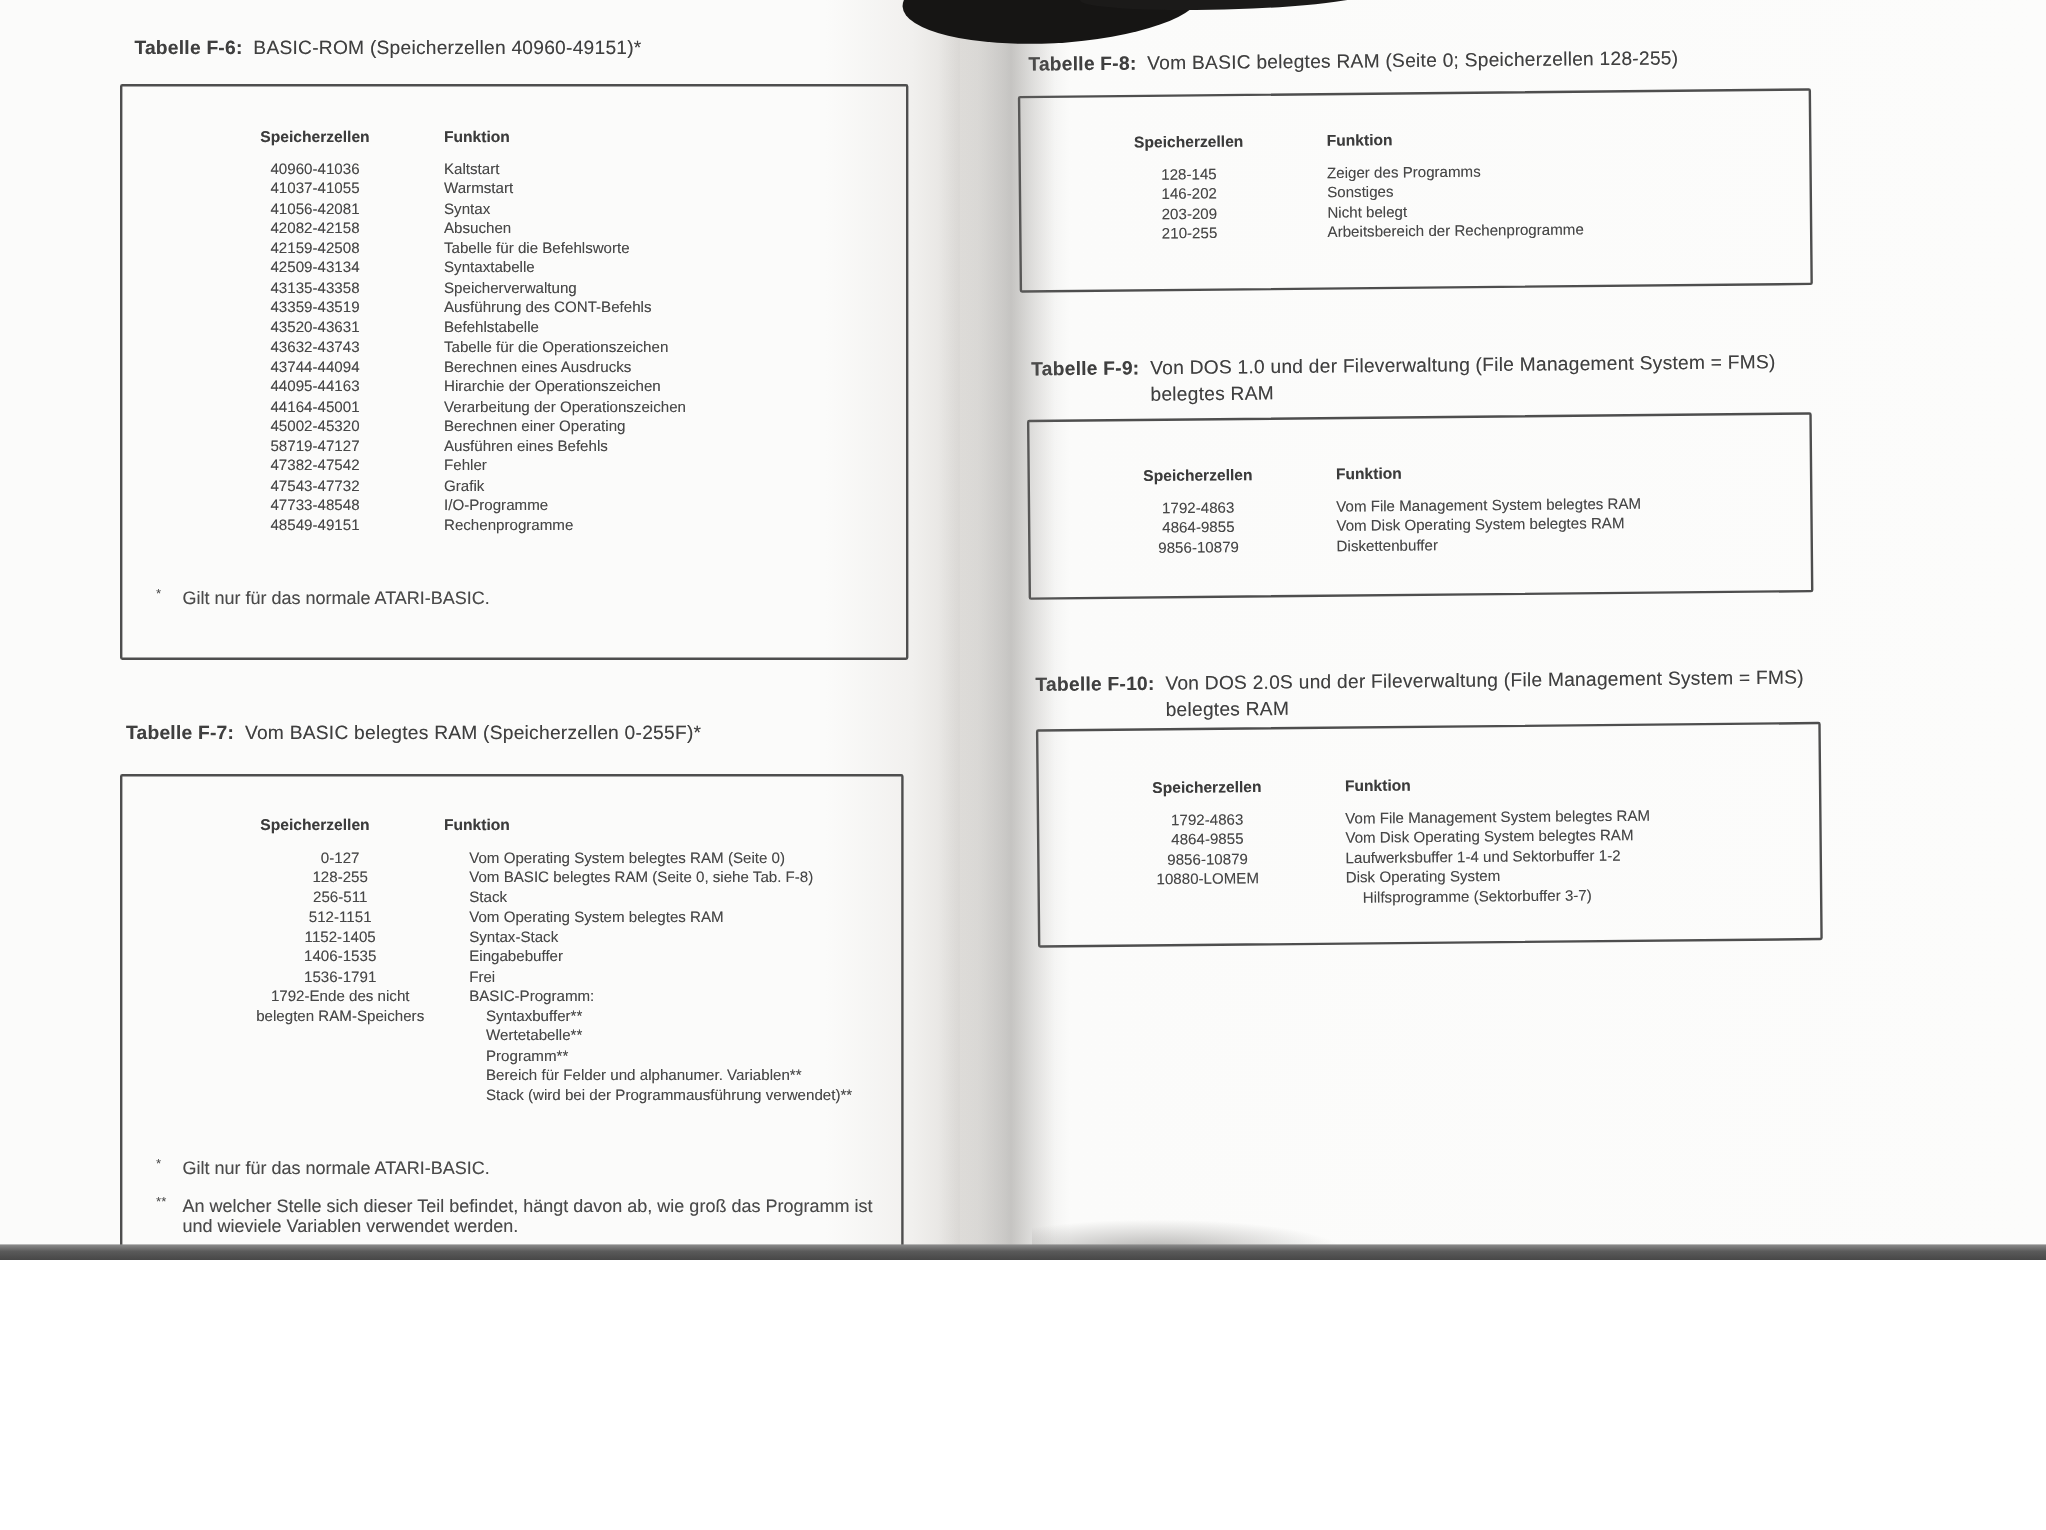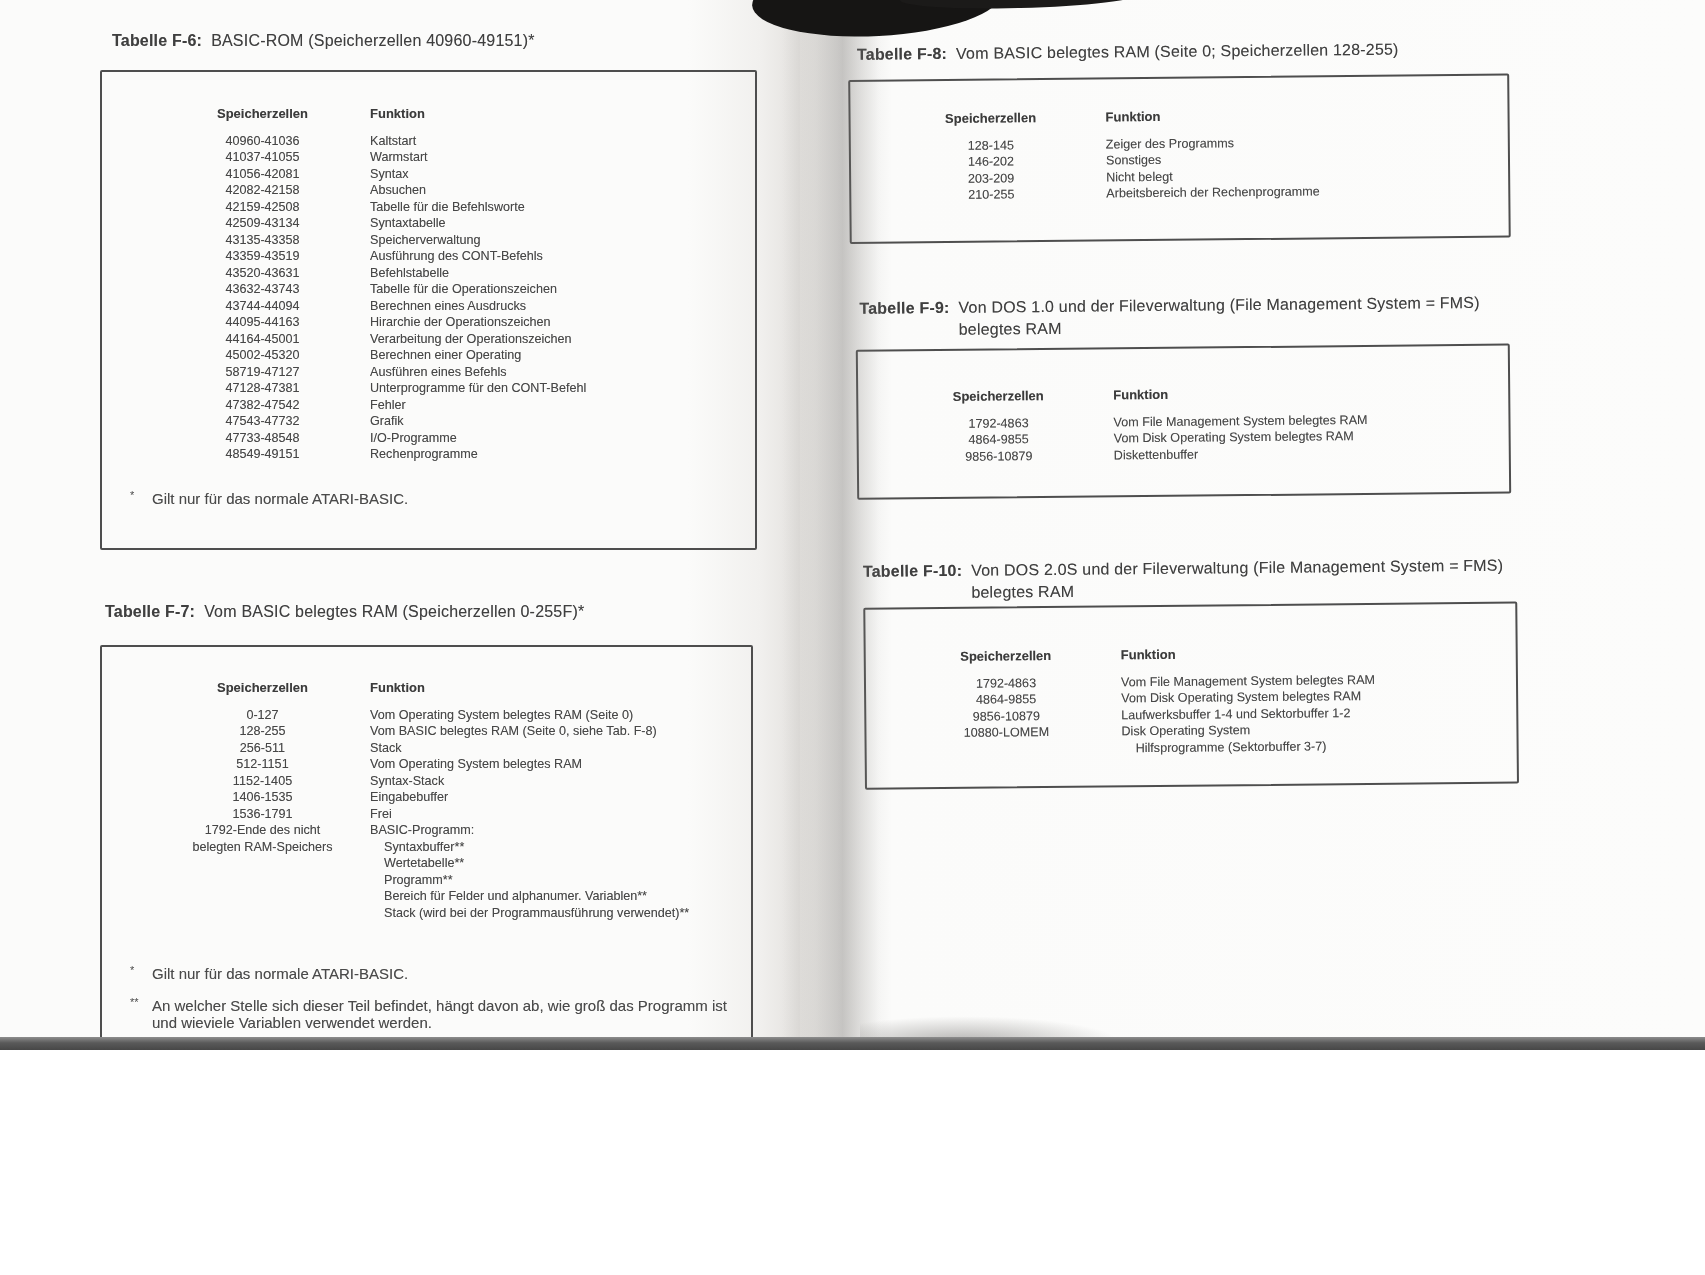--- a/index.html
+++ b/index.html
@@ -60,21 +60,21 @@
   .hdr{font-weight:bold;font-size:13px;color:#3b3b3b;}
   .lbox .trow{padding-left:68px;}
   .lbox .c1{width:185px;flex:none;text-align:center;}
   .lbox .c2{margin-left:15px;white-space:nowrap;}
   .rbox .trow{padding-left:50px;}
   .rbox .c1{width:180px;flex:none;text-align:center;}
   .rbox .c2{margin-left:25px;white-space:nowrap;}
   .c2.ind{padding-left:14px;}
   .rows{}
   .f6-hdr{margin-top:34px;}  .f6-rows{margin-top:10px;}
-  .f7-hdr{margin-top:33px;}  .f7-rows{margin-top:10px;}
+  .f7-hdr{margin-top:33px;}  .f7-rows{margin-top:10px;padding-left:21px;}
   .f8-hdr{margin-top:30px;}  .f8-rows{margin-top:10px;}
   .f9-hdr{margin-top:38px;}  .f9-rows{margin-top:10px;}
   .f10-hdr{margin-top:40px;} .f10-rows{margin-top:10px;}
   
   .notes{position:absolute;left:28px;}
   .note{display:flex;gap:5px;margin-bottom:15px;}
   .nmark{width:17px;flex:none;font-size:11px;position:relative;top:-1px;color:#4a4a4a;}
   .ntext{font-size:15px;line-height:17px;max-width:580px;color:#4a4a4a;
     text-shadow:0 0 .45px rgba(70,70,70,.4);}
   .f6-notes{top:418px;}
@@ -171,24 +171,20 @@
           </div>
           <div class="trow">
             <span class="c1">45002-45320</span>
             <span class="c2">Berechnen einer Operating</span>
           </div>
           <div class="trow">
             <span class="c1">58719-47127</span>
             <span class="c2">Ausführen eines Befehls</span>
           </div>
           <div class="trow">
-            <span class="c1">47128-47381</span>
-            <span class="c2">Unterprogramme für den CONT-Befehl</span>
-          </div>
-          <div class="trow">
             <span class="c1">47382-47542</span>
             <span class="c2">Fehler</span>
           </div>
           <div class="trow">
             <span class="c1">47543-47732</span>
             <span class="c2">Grafik</span>
           </div>
           <div class="trow">
             <span class="c1">47733-48548</span>
             <span class="c2">I/O-Programme</span>

